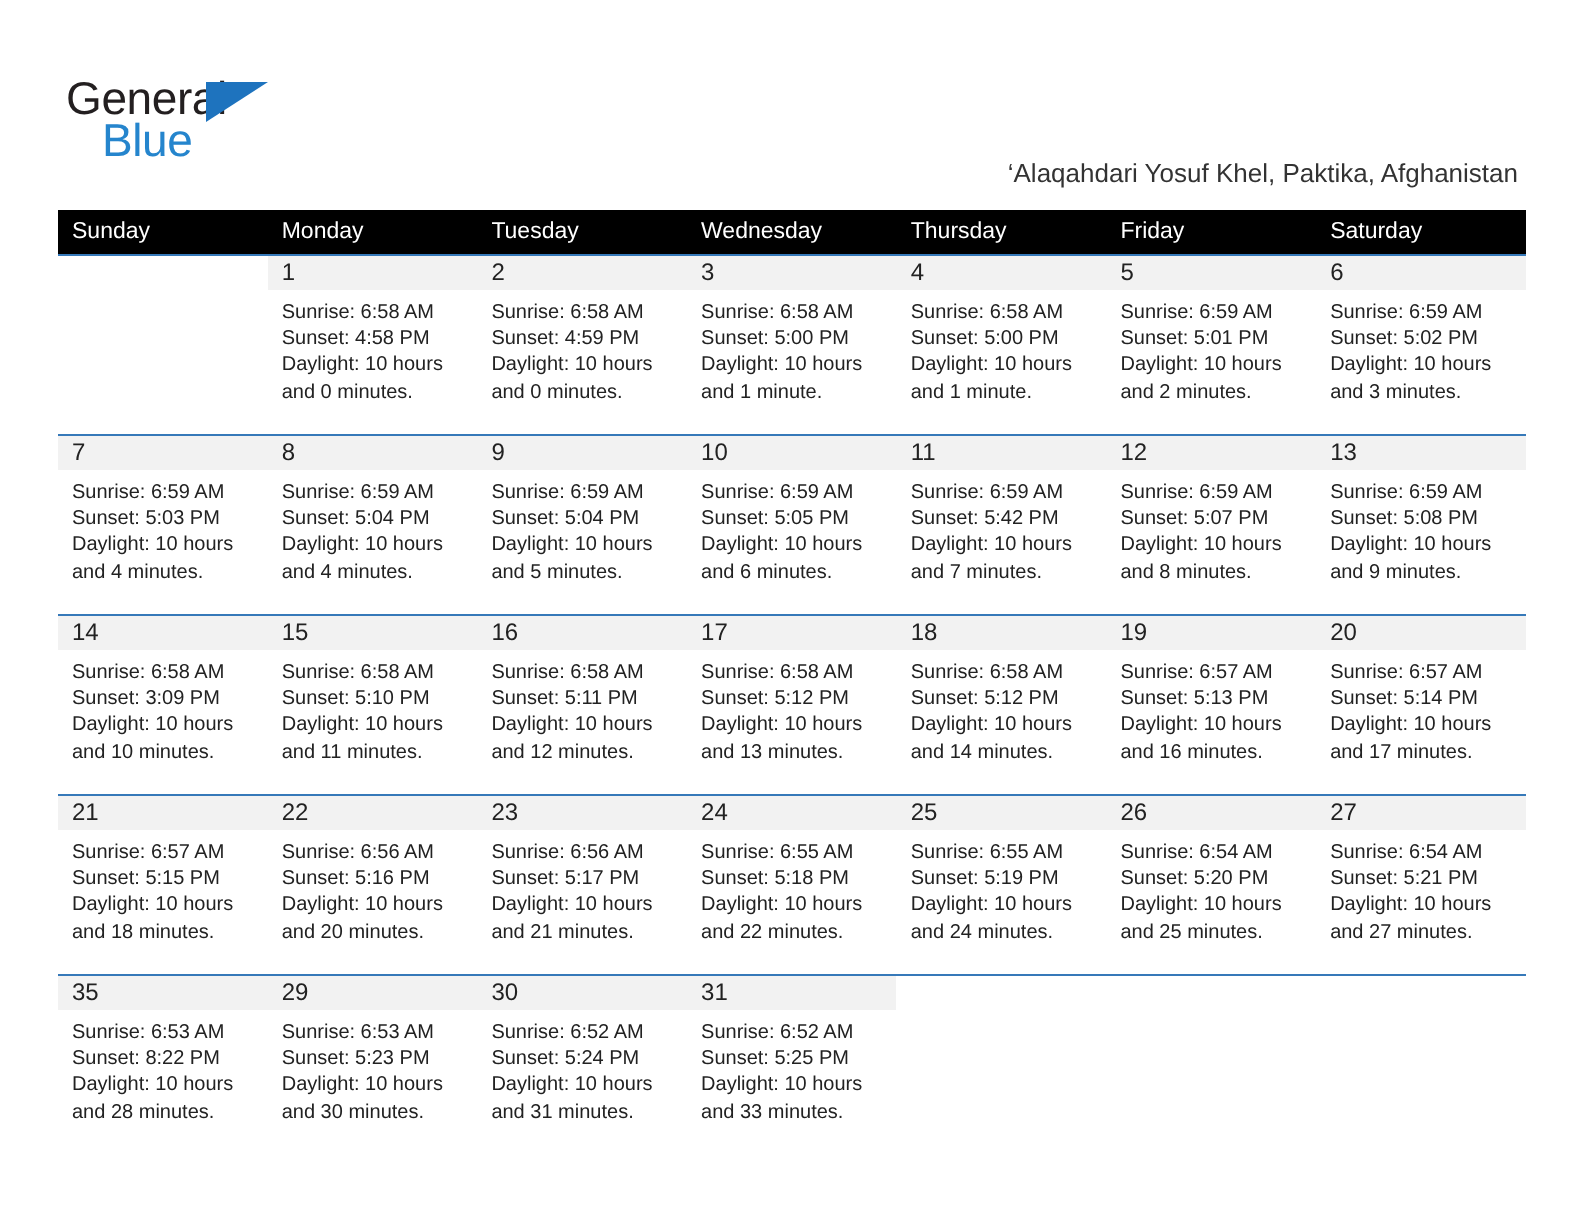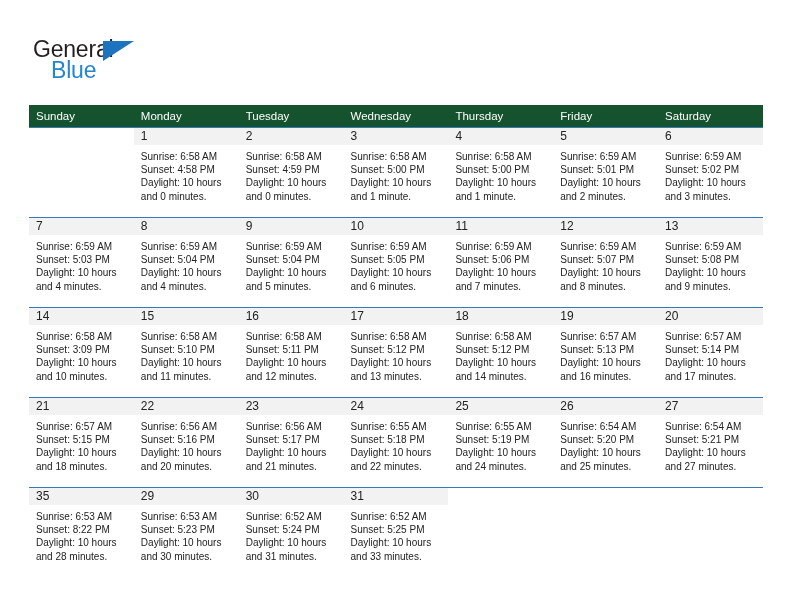--- a/index.html
+++ b/index.html
@@ -88,21 +88,21 @@
   
   .calendar {
     position: absolute;
     left: 29px;
     top: 105px;
     width: 734px;
     border-collapse: collapse;
     table-layout: fixed;
   }
   .calendar th {
-    background: #14532d;
+    background: #000000;
     color: #ffffff;
     font-size: 11.5px;
     font-weight: normal;
     text-align: left;
     padding: 5px 0 5px 7px;
     height: 10px;
     border: none;
   }
   .calendar td {
     vertical-align: top;
@@ -149,20 +149,21 @@
 <div class="page">
 
   <div class="header">
 
     <div class="logo">
       <span class="logo-general">General</span>
       <span class="logo-triangle"></span>
       <span class="logo-blue">Blue</span>
     </div>
 
+    <div class="subtitle">‘Alaqahdari Yosuf Khel, Paktika, Afghanistan</div>
   </div>
 
   <table class="calendar">
     <thead>
       <tr id="weekday-row">
           <th>Sunday</th>
           <th>Monday</th>
           <th>Tuesday</th>
           <th>Wednesday</th>
           <th>Thursday</th>
@@ -287,21 +288,21 @@
                 <div>Daylight: 10 hours</div>
                 <div>and 6 minutes.</div>
               </div>
             </div>
           </td>
           <td>
             <div class="cell">
               <div class="daynum-band">11</div>
               <div class="info">
                 <div>Sunrise: 6:59 AM</div>
-                <div>Sunset: 5:06 PM</div>
+                <div>Sunset: 5:42 PM</div>
                 <div>Daylight: 10 hours</div>
                 <div>and 7 minutes.</div>
               </div>
             </div>
           </td>
           <td>
             <div class="cell">
               <div class="daynum-band">12</div>
               <div class="info">
                 <div>Sunrise: 6:59 AM</div>

